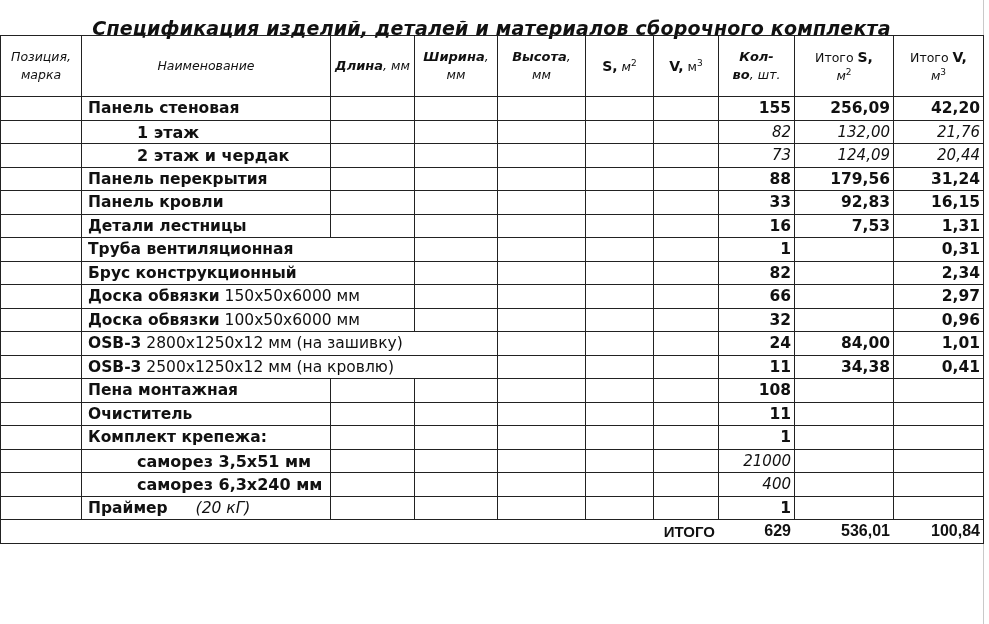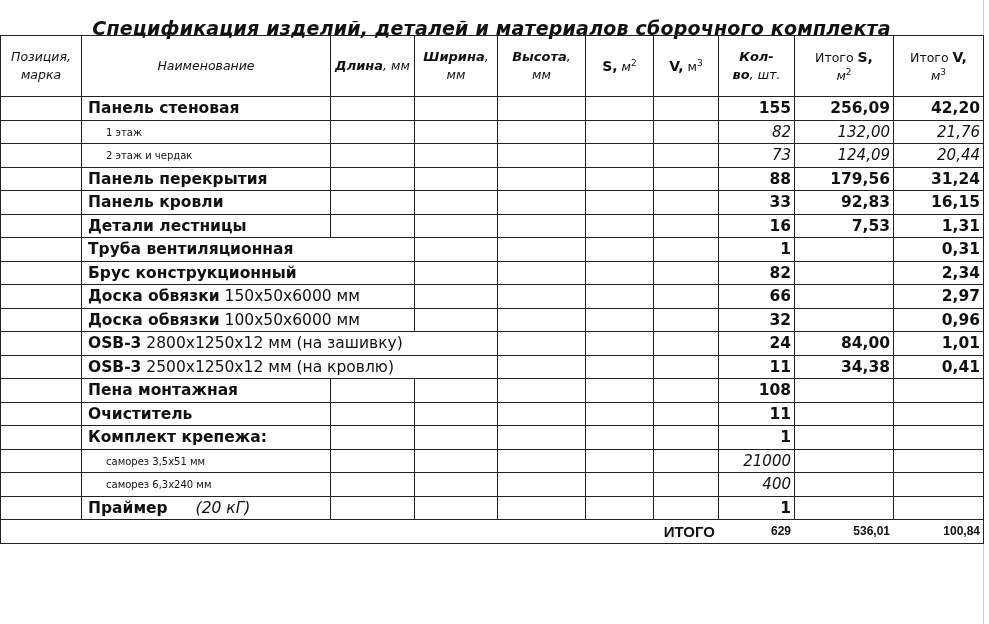--- a/index.html
+++ b/index.html
@@ -8,29 +8,29 @@
   .grid-right { position: absolute; left: 983px; top: 0; width: 6px; height: 624px; border-left: 1px solid #c9c9c9; }
   table.spec { position: absolute; left: 0; top: 35px; border-collapse: collapse; table-layout: fixed; }
   table.spec td, table.spec th { border: 1.5px solid #222; padding: 0 3px; height: 23.5px; font-size: 15.5px; white-space: nowrap; overflow: visible; box-sizing: border-box; }
   table.spec th { height: 61px; font-weight: normal; font-size: 12.5px; line-height: 18px; text-align: center; vertical-align: middle; white-space: normal; }
   th .it { font-style: italic; }
   th .b { font-weight: bold; font-style: italic; font-size: 13px; }
   th .bs { font-weight: bold; font-size: 14px; }
   sup { font-size: 9px; vertical-align: super; line-height: 0; }
   td.name { position: relative; }
   td.name .txt { position: absolute; left: 6px; top: 0; line-height: 23px; z-index: 2; background: transparent; }
-  td.name .txt.sub { left: 24px; font-size: 10px; }
+  td.name .txt.sub { left: 55px; font-size: 16px; font-weight: bold; }
   .bold { font-weight: bold; }
   .ital { font-style: italic; margin-left: 23px; }
   td.num { text-align: right; font-size: 15.5px; padding-right: 4px; }
   td.num.b { font-weight: bold; padding-left: 28px; }
   td.num.i { font-style: italic; font-weight: normal; font-size: 15px; }
   td.nob-r { border-right-color: transparent !important; }
   tr.total td { border-left-color: transparent; border-right-color: transparent; border-bottom: 1.5px solid #222; }
-  tr.total td.num { font-weight: bold; font-family: "Liberation Sans", sans-serif; font-size: 12px; }
+  tr.total td.num { font-weight: bold; font-family: "Liberation Sans", sans-serif; font-size: 16px; }
   tr.total td.lbl { text-align: right; font-weight: bold; font-family: "Liberation Sans", sans-serif; font-size: 15px; }
   tr.total td.last { border-right: 1.5px solid #222; }
   tr.total td.first { border-left: 1.5px solid #222; }
 </style>
 </head>
 <body>
 
 <div class="title">Спецификация изделий, деталей и материалов сборочного комплекта</div>
 <div class="grid-right"></div>
 

